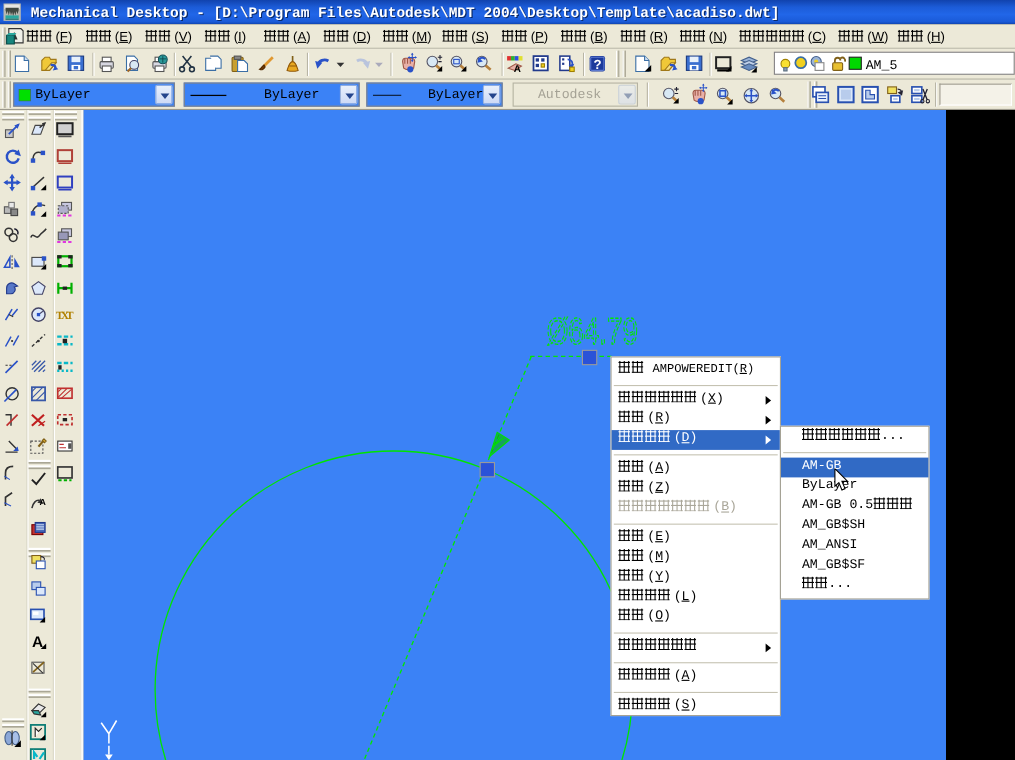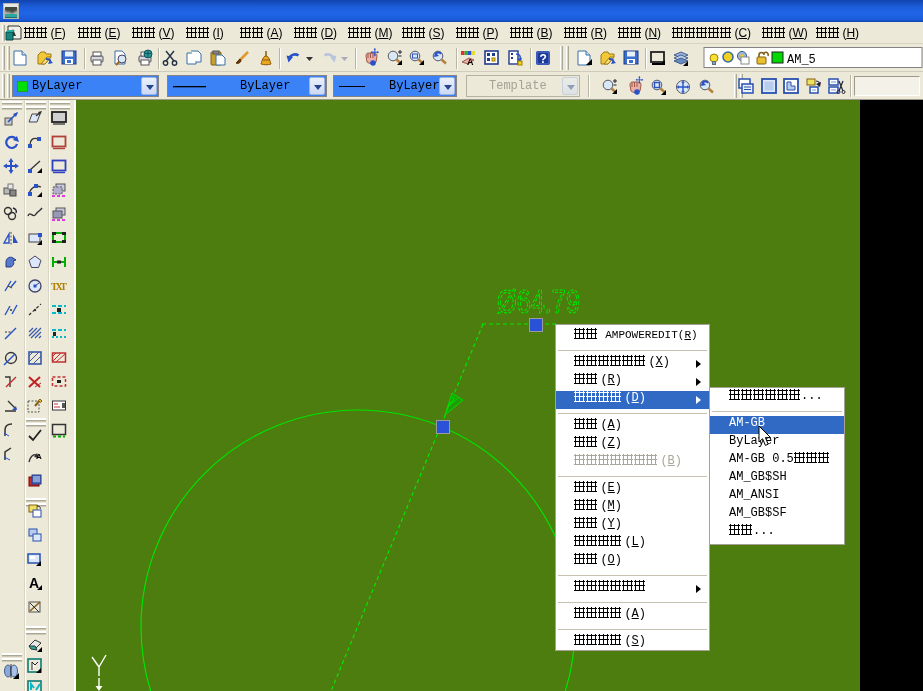--- a/index.html
+++ b/index.html
@@ -2,49 +2,50 @@
 <html><head><meta charset="utf-8"><style>
 *{margin:0;padding:0;box-sizing:border-box}
 html,body{width:923px;height:691px;overflow:hidden;background:#000;font-family:"Liberation Sans",sans-serif}
 #title{position:absolute;left:0;top:0;width:923px;height:22px;background:linear-gradient(180deg,#1143ae 0%,#1c5cd8 30%,#2166e8 60%,#1a5ad8 90%,#0f43ae 100%)}
 #title .txt{position:absolute;left:28px;top:4px;font:bold 13.2px "Liberation Mono",monospace;color:#fff;text-shadow:1px 1px 0 #0a2a6a;white-space:nowrap;letter-spacing:0}
 #menubar{position:absolute;left:0;top:22px;width:923px;height:22px;background:#ece9d8;border-bottom:1px solid #d8d4c4}
 .mi{position:absolute;top:4px;font:12px "Liberation Sans";color:#000;white-space:nowrap}
 #tb1{position:absolute;left:0;top:44px;width:923px;height:28px;background:#ece9d8;border-bottom:1px solid #cfccbc}
 #tb2{position:absolute;left:0;top:72px;width:923px;height:28px;background:#ece9d8;border-bottom:1px solid #9d9a8d}
 #dock{position:absolute;left:0;top:100px;width:76px;height:591px;background:#ece9d8;border-right:1px solid #fff}
-#canvas{position:absolute;left:76px;top:100px;width:784px;height:591px;background:#4d7c0f}
+#canvas{position:absolute;left:76px;top:100px;width:784px;height:591px;background:#3b82f6}
 .z{display:inline-block;width:11px;height:11px;background:currentColor;margin-right:1px;vertical-align:-1px;
 -webkit-mask:linear-gradient(#fff,#fff) 0 1px/11px 1px no-repeat,linear-gradient(#fff,#fff) 0 5px/11px 1px no-repeat,linear-gradient(#fff,#fff) 0 10px/11px 1px no-repeat,linear-gradient(#fff,#fff) 1px 0/1px 11px no-repeat,linear-gradient(#fff,#fff) 5px 0/1px 11px no-repeat,linear-gradient(#fff,#fff) 9px 0/1px 11px no-repeat;mask:linear-gradient(#fff,#fff) 0 1px/11px 1px no-repeat,linear-gradient(#fff,#fff) 0 5px/11px 1px no-repeat,linear-gradient(#fff,#fff) 0 10px/11px 1px no-repeat,linear-gradient(#fff,#fff) 1px 0/1px 11px no-repeat,linear-gradient(#fff,#fff) 5px 0/1px 11px no-repeat,linear-gradient(#fff,#fff) 9px 0/1px 11px no-repeat}
 .vsep{position:absolute;top:3px;width:2px;height:22px;border-left:1px solid #b8b5a5;border-right:1px solid #fff}
 .grip{position:absolute;top:2px;width:3px;height:24px;border-left:1px solid #fff;border-right:1px solid #aaa795;background:#d8d5c5}
 .combo{position:absolute;top:3px;height:22px;background:#3b82f6;border:1px solid #848284}
 .combo .btn{position:absolute;right:1px;top:1px;width:16px;height:18px;background:linear-gradient(180deg,#e9f0fc,#cdd9f5);border:1px solid #9db4dd;border-radius:2px}
 .combo .btn:after{content:"";position:absolute;left:4px;top:7px;border:4px solid transparent;border-top:5px solid #24448c;border-bottom:0}
 .ctext{position:absolute;left:19px;top:3px;font:12px "Liberation Mono",monospace;color:#000}
 #menu1{position:absolute;left:555px;top:324px;width:155px;height:327px;background:#fff;border:1px solid #a5a295;padding-top:3px;z-index:10}
 #menu2{position:absolute;left:709px;top:387px;width:136px;height:158px;background:#fff;border:1px solid #a5a295;padding-top:1px;z-index:11}
-.mrow{position:relative;height:18px;line-height:18px;padding-left:18px;font:12px "Liberation Mono",monospace;color:#000;white-space:nowrap}
+.mrow{position:relative;height:18px;line-height:18px;padding-left:6px;font:12px "Liberation Mono",monospace;color:#000;white-space:nowrap}
 .mrow2{position:relative;height:18px;line-height:18px;padding-left:19px;font:12px "Liberation Mono",monospace;color:#000;white-space:nowrap}
 .hl{background:#316ac5;color:#fff}
 .dis{color:#aaa79a}
 .msep{height:9px;position:relative}
 .msep:after{content:"";position:absolute;left:2px;right:2px;top:4px;border-top:1px solid #c5c2b2}
 .arr{position:absolute;right:8px;top:5px;width:0;height:0;border:4px solid transparent;border-left:5px solid #000;border-right:0}
 .hl .arr{border-left-color:#fff}
 .u{text-decoration:underline}
 </style></head><body>
 <div id="title">
 <svg style="position:absolute;left:3px;top:3px" width="16" height="16">
       <rect width="16" height="16" fill="#b8b8b0"></rect>
       <path d="M1 1h14v4c-3 3-11 3-14 0z" fill="#e8e8e2"></path>
       <path d="M2 6l1 4 1-3 1 4 1-4 1 4 1-3 1 4 1-4 1 3 1-4 1 3 1-4v-2H2z" fill="#404840"></path>
       <rect x="2" y="11" width="12" height="3" fill="#28a89e"></rect>
       <rect x="2" y="14" width="12" height="1" fill="#1a6e68"></rect>
     </svg>
+<div class="txt">Mechanical Desktop - [D:\Program Files\Autodesk\MDT 2004\Desktop\Template\acadiso.dwt]</div>
 </div>
 <div id="menubar">
     <div style="position:absolute;left:2px;top:3px;width:3px;height:16px;border-left:1px solid #fff;border-right:1px solid #aaa795;background:#d8d5c5"></div>
 <svg style="position:absolute;left:4px;top:2px" width="19" height="19">
       <path d="M4 2h11l2 2v11h-11l-2-2z" fill="#f0f0e8" stroke="#333"></path>
       <path d="M5 12L9 5l3 7z" fill="#333"></path>
       <path d="M2 8h7v8H2z" fill="#17867e" stroke="#0a4a46"></path>
       <path d="M2 8l2-2h7l-2 2z" fill="#2aa89e"></path>
     </svg>
 <span class="mi" style="left:24px"><span class="z"></span><span class="z"></span> (<span class="u">F</span>)</span>
@@ -282,21 +283,21 @@
       <span class="btn"></span>
     </div>
 <div class="combo" style="left:333px;width:124px">
       <svg style="position:absolute;left:5px;top:10px" width="26" height="2">
         <rect width="26" height="1" fill="#000"></rect>
       </svg>
       <span class="ctext" style="left:55px">ByLayer</span>
       <span class="btn"></span>
     </div>
 <div class="combo" style="left:466px;width:114px;background:#ece9d8;border-color:#b5b2a2">
-      <span class="ctext" style="color:#a5a295;left:22px">Template</span>
+      <span class="ctext" style="color:#a5a295;left:22px">Autodesk</span>
       <span class="btn" style="opacity:.45"></span>
     </div>
 <div class="vsep" style="left:588px"></div>
 <div class="grip" style="left:734px"></div>
 <div class="vsep" style="left:850px"></div>
 <div style="position:absolute;left:854px;top:4px;width:66px;height:20px;background:#f4f2e8;border:1px solid #9d9a8d;border-bottom-color:#fff;border-right-color:#fff"></div>
 <svg id="tb2svg" style="position:absolute;left:0;top:0" width="923" height="28">
       <g transform="translate(602,7)">
         <circle cx="6" cy="6" r="4.8" fill="#d8e8f4" stroke="#556"></circle>
         <line x1="9.5" y1="9.5" x2="14" y2="13.5" stroke="#b5803c" stroke-width="2.4"></line>

